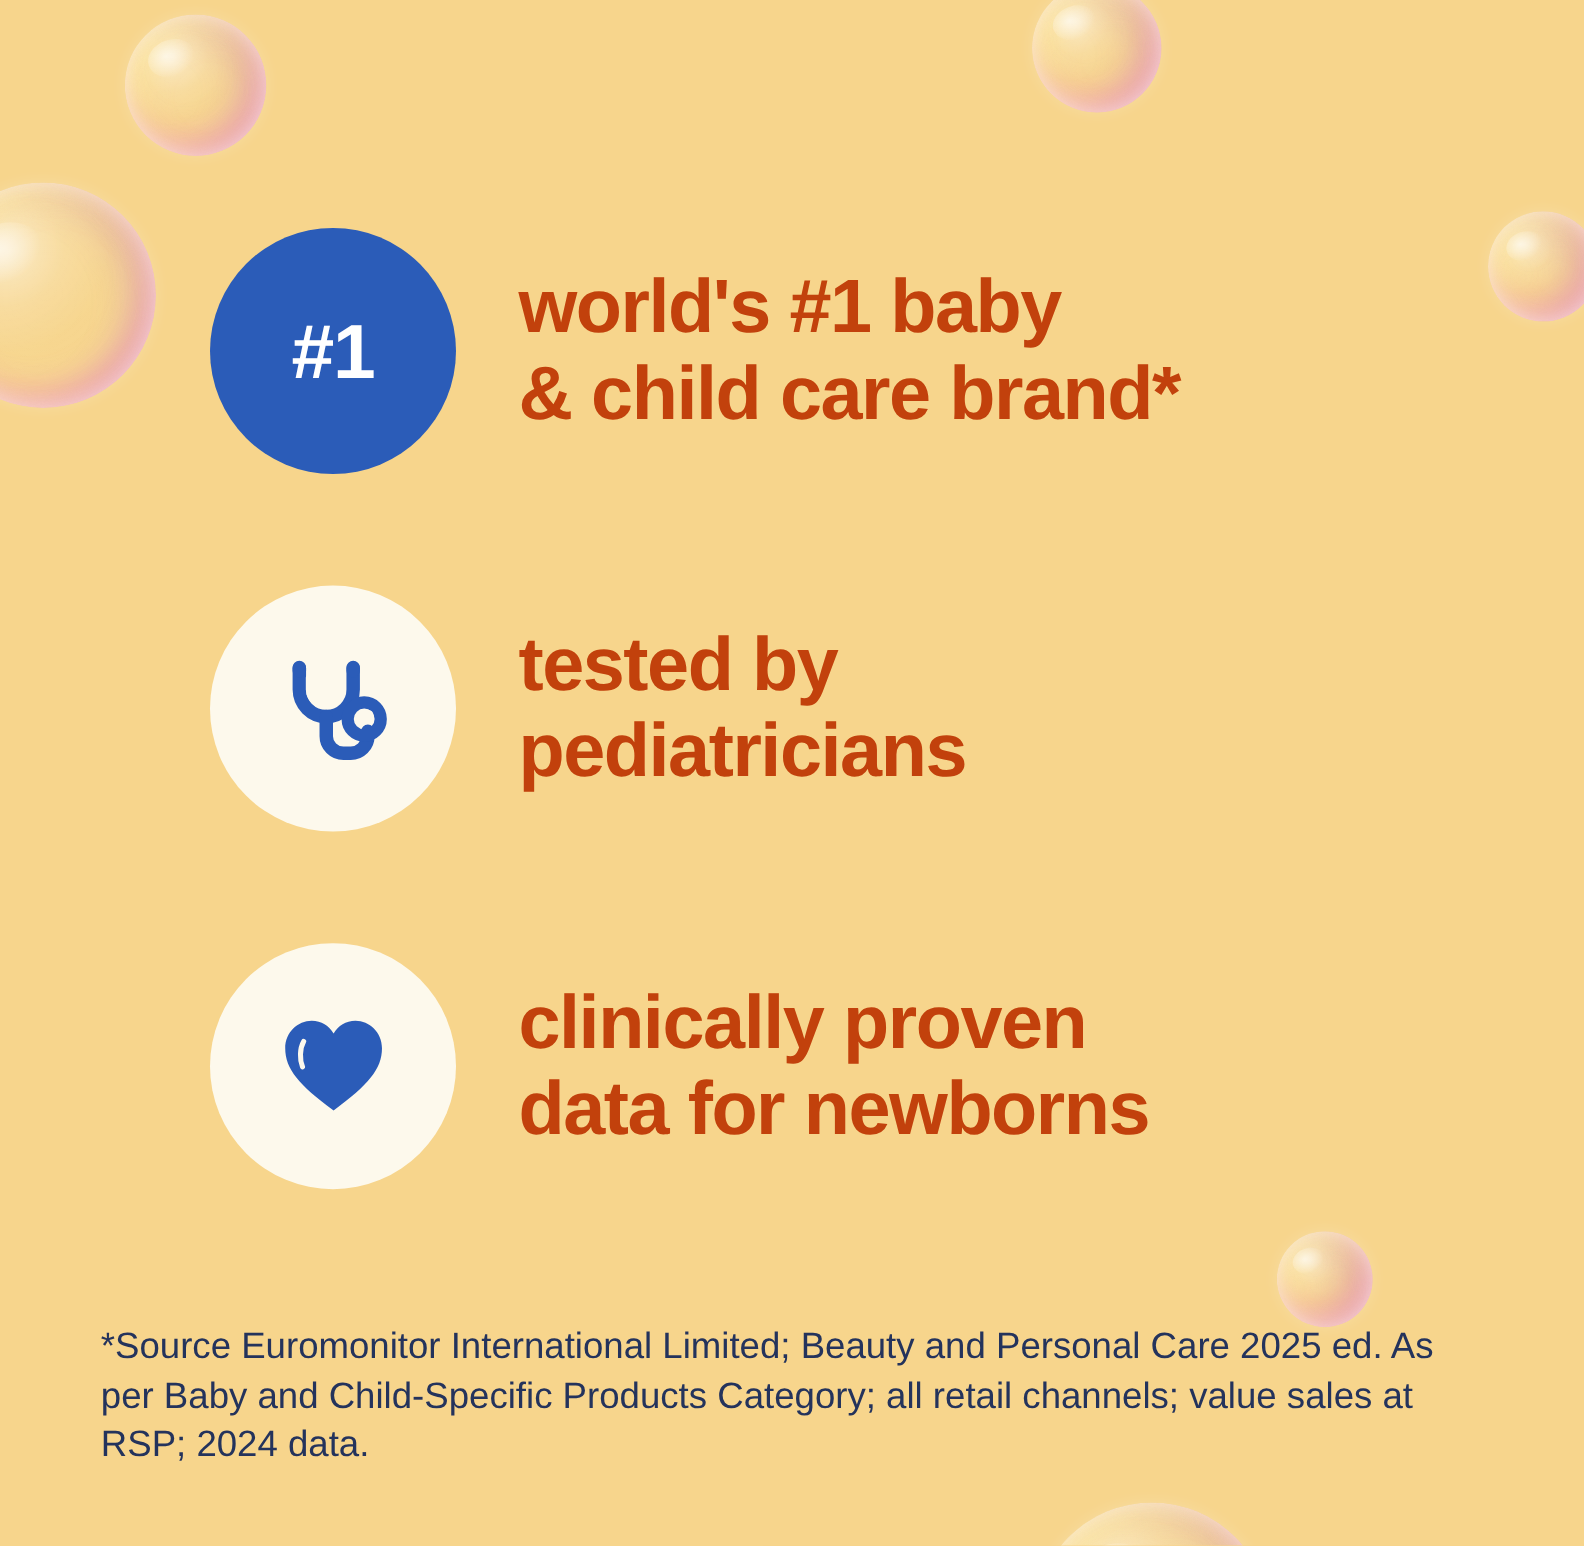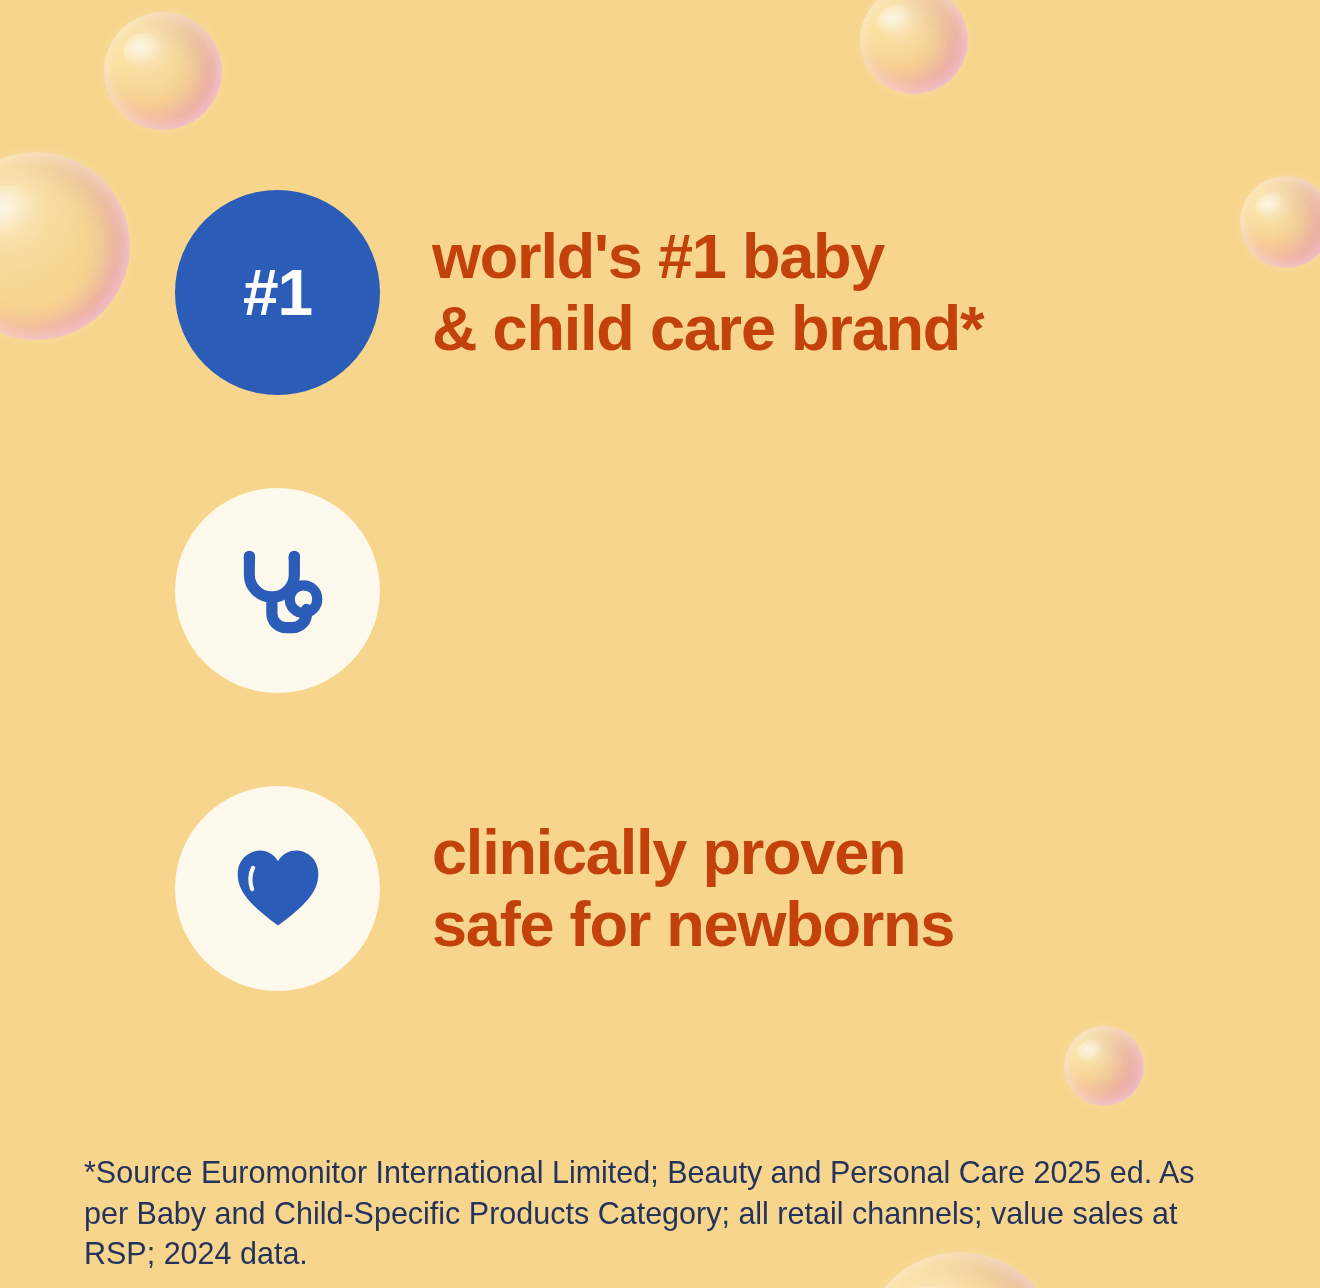--- a/index.html
+++ b/index.html
@@ -105,21 +105,21 @@
     letter-spacing:-1.2px;
     white-space:pre-line;
   }
 
   .icon-svg { display:block; }
 
   
   .footnote {
     position:absolute;
     left:84px;
-    top:1152px;
+    top:1102px;
     width:1160px;
     color:#24335c;
     font-size:30.5px;
     line-height:1.33;
     font-weight:normal;
     white-space:pre-line;
   }
 </style>
 </head>
 <body>
@@ -167,30 +167,32 @@
 
           <path d="M29 24 v10 a15 15 0 0 0 7 12" stroke="#fdf9ec" stroke-width="3.4" stroke-linecap="round" fill="none"></path>
 
           <path d="M44 56 v16 a14 14 0 0 0 14 14 h6 a14 14 0 0 0 14 -14 v-4" stroke="#2b5cb8" stroke-width="11" stroke-linecap="round" fill="none"></path>
 
           <circle cx="75" cy="58" r="13.5" stroke="#2b5cb8" stroke-width="10" fill="none"></circle>
           <circle cx="78" cy="55" r="4.6" fill="#fdf9ec"></circle>
         </svg>
       </span>
     </div>
+    <div class="feature-text">tested by
+pediatricians</div>
   </div>
 
   <div class="feature-row">
     <div class="badge badge-cream">
       <span>
         <svg class="icon-svg" width="96" height="96" viewBox="0 0 100 100" fill="none" xmlns="http://www.w3.org/2000/svg">
           <path d="M50 88 C 20 66 8 52 8 34 C 8 20 19 10 31 10 C 39.5 10 46 14.5 50 21 C 54 14.5 60.5 10 69 10 C 81 10 92 20 92 34 C 92 52 80 66 50 88 Z" fill="#2b5cb8"></path>
           <path d="M24 28 C 20.5 34 20.5 44 23 50" stroke="#fdf9ec" stroke-width="4.4" stroke-linecap="round" fill="none"></path>
         </svg>
       </span>
     </div>
     <div class="feature-text">clinically proven
-safe for newborns</div>
+data for newborns</div>
   </div>
 
 </div>
 
 <div class="footnote">*Source Euromonitor International Limited; Beauty and Personal Care 2025 ed. As per Baby and Child-Specific Products Category; all retail channels; value sales at RSP; 2024 data.</div>
 
 </body></html>

